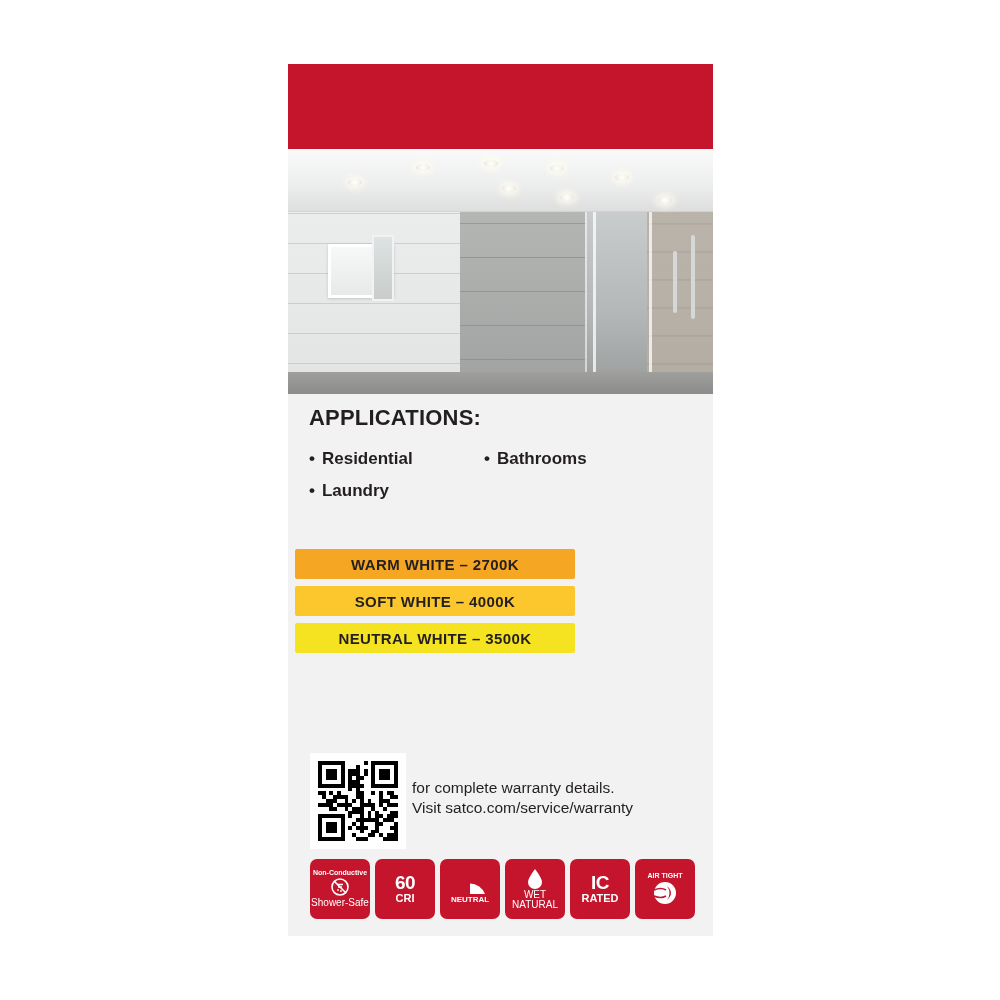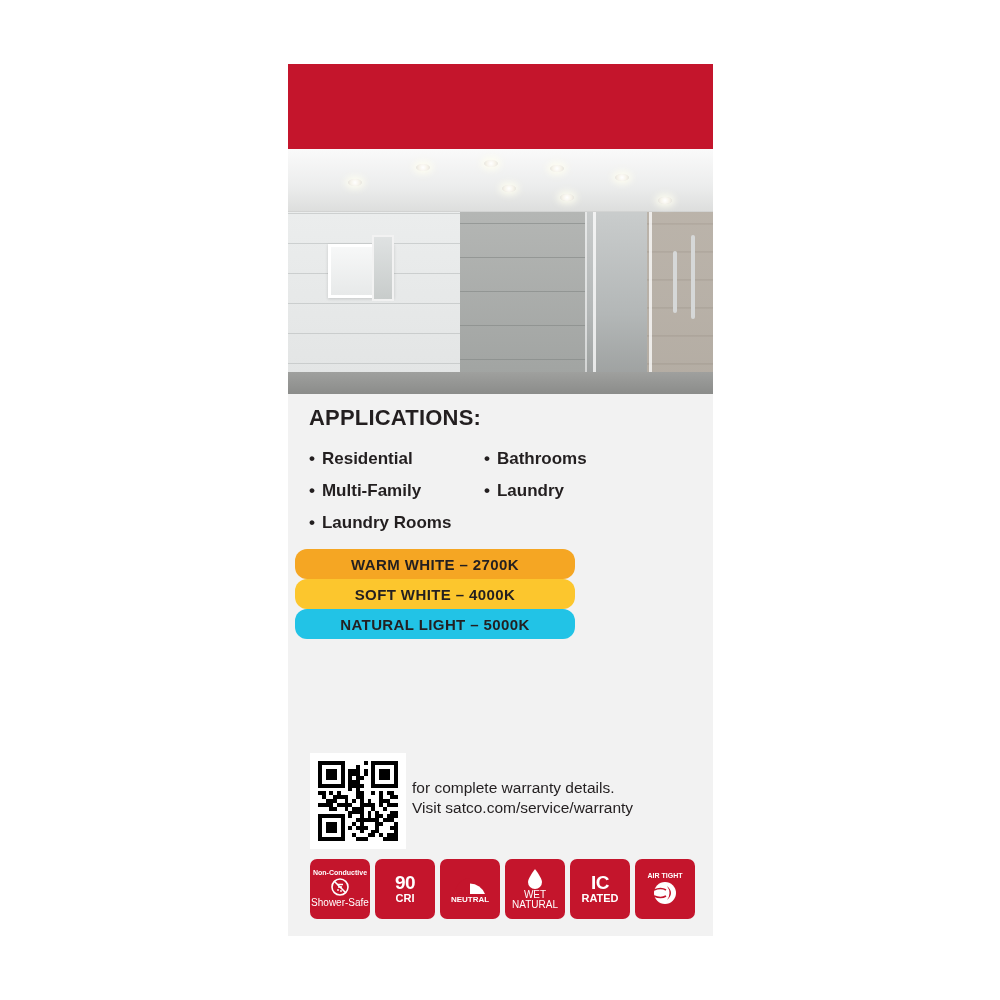--- a/index.html
+++ b/index.html
@@ -171,28 +171,29 @@
   .app-item .bullet { margin-right: 7px; }
   
   .cct-list {
     position: absolute;
     left: 7px;
     top: 485px;
     width: 280px;
   }
   .cct-bar {
     height: 30px;
+    margin-bottom: 7px;
     display: flex;
     align-items: center;
     justify-content: center;
     font-size: 15px;
     font-weight: bold;
     color: #231f20;
     letter-spacing: .4px;
-    border-radius: 12px;
+    border-radius: 2px;
   }
   
   .qr-box {
     position: absolute;
     left: 22px;
     top: 689px;
     width: 96px;
     height: 96px;
     background: #ffffff;
     padding: 0;
@@ -297,34 +298,28 @@
     <div class="applications-title">APPLICATIONS:</div>
 
     <div class="app-list">
       <div class="app-item">
         <span class="bullet">•</span><span>Residential</span>
       </div>
       <div class="app-item">
         <span class="bullet">•</span><span>Bathrooms</span>
       </div>
       <div class="app-item">
-        <span class="bullet">•</span><span>Multi-Family</span>
-      </div>
-      <div class="app-item">
         <span class="bullet">•</span><span>Laundry</span>
-      </div>
-      <div class="app-item">
-        <span class="bullet">•</span><span>Laundry Rooms</span>
       </div>
     </div>
 
     <div class="cct-list">
       <div class="cct-bar" id="cct0" style="background: rgb(245, 166, 35);">WARM WHITE – 2700K</div>
       <div class="cct-bar" id="cct1" style="background: rgb(252, 198, 45);">SOFT WHITE – 4000K</div>
-      <div class="cct-bar" id="cct4" style="background: rgb(34, 195, 230);">NATURAL LIGHT – 5000K</div>
+      <div class="cct-bar" id="cct2" style="background: rgb(245, 227, 34);">NEUTRAL WHITE – 3500K</div>
     </div>
 
     <div class="qr-box">
       <div class="qr-grid" id="qr-grid">
           <i></i>
           <i></i>
           <i></i>
           <i></i>
           <i></i>
           <i></i>
@@ -780,21 +775,21 @@
             <path d="M6 5 L18 17" stroke="#fff" stroke-width="1.6"></path>
             <path d="M9 8.5 L15 8.5 M10 11 L14 11" stroke="#fff" stroke-width="1.3"></path>
             <circle cx="10" cy="14" r="0.9" fill="#fff"></circle>
             <circle cx="13" cy="15" r="0.9" fill="#fff"></circle>
           </svg>
         </span>
         <div class="t-bot">Shower-Safe</div>
       </div>
 
       <div class="badge">
-        <div class="big">90</div>
+        <div class="big">60</div>
         <div class="med">CRI</div>
       </div>
 
       <div class="badge">
         <span>
           <svg width="34" height="22" viewBox="0 0 34 22">
             <path d="M2 20 A16 16 0 0 1 32 20 Z" fill="#fff"></path>
             <path d="M2 20 A16 16 0 0 1 17 4 L17 20 Z" fill="#c4152c"></path>
           </svg>
         </span>

